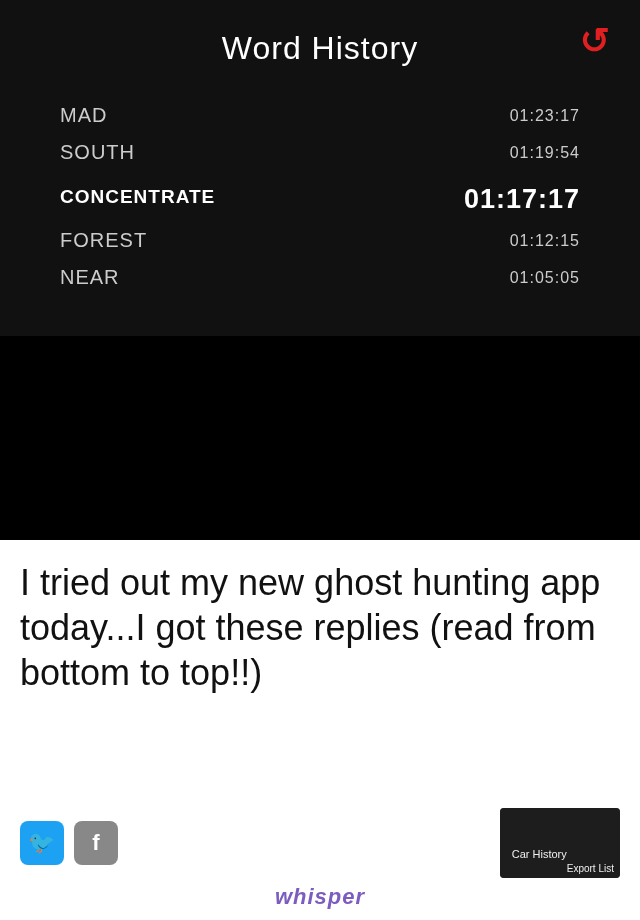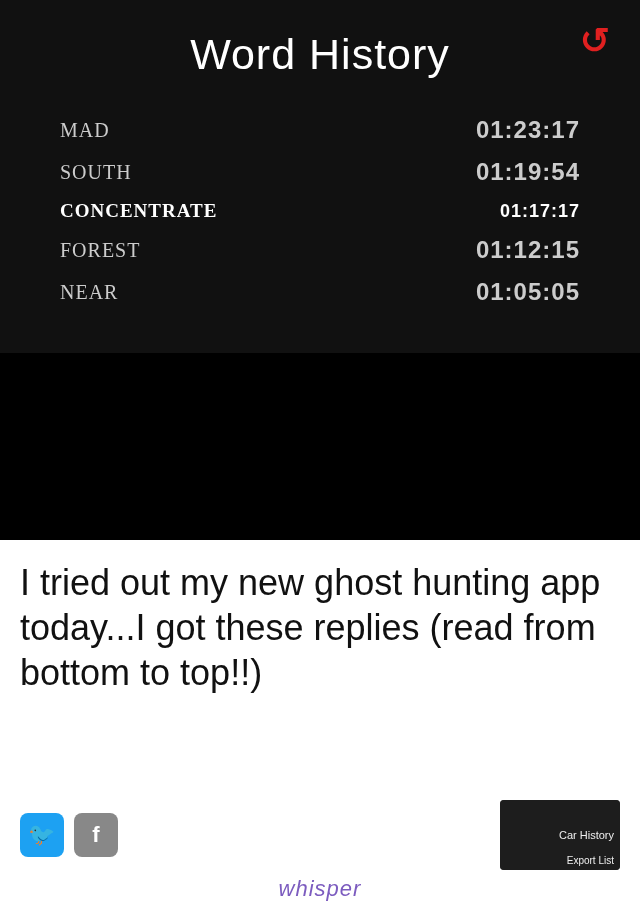--- a/index.html
+++ b/index.html
@@ -20,21 +20,21 @@
     .top-section {
       background: #111;
       width: 100%;
       padding: 30px 60px 40px 60px;
       position: relative;
     }
 
     .word-history-title {
       text-align: center;
       color: #fff;
-      font-size: 43px;
+      font-size: 32px;
       font-weight: 300;
       margin-bottom: 30px;
       letter-spacing: 1px;
     }
 
     .reset-icon {
       position: absolute;
       top: 20px;
       right: 30px;
       color: #e02020;
@@ -52,50 +52,51 @@
       justify-content: space-between;
       align-items: center;
       padding: 7px 0;
     }
 
     .word-name {
       color: #ccc;
       font-size: 20px;
       font-weight: 400;
       letter-spacing: 1px;
-      font-family: Liberation Serif, serif;
+      font-family: Liberation Sans, sans-serif;
     }
 
     .word-time {
       color: #ccc;
-      font-size: 24px;
-      font-weight: 700;
+      font-size: 16px;
+      font-weight: 400;
       letter-spacing: 1px;
       font-family: Arial, sans-serif;
     }
 
     .word-name.highlight {
       color: #fff;
       font-size: 19px;
       font-weight: bold;
     }
 
     .word-time.highlight {
       color: #fff;
-      font-size: 18px;
-      font-weight: bold;
+      font-size: 27px;
+      font-weight: bold;
+      margin-top: 6px;
     }
 
     .bottom-section {
       background: #fff;
       width: 100%;
       position: absolute;
       bottom: 0;
       left: 0;
-      padding: 20px 20px 18px 20px;
+      padding: 20px 20px 10px 20px;
       min-height: 380px;
       display: flex;
       flex-direction: column;
       justify-content: space-between;
     }
 
     .caption-text {
       font-size: 36px;
       font-weight: 400;
       color: #111;
@@ -135,21 +136,21 @@
       font-size: 22px;
       font-weight: bold;
     }
 
     .thumbnail {
       width: 120px;
       height: 70px;
       background: #333;
       border-radius: 4px;
       display: flex;
-      flex-direction: column;
+      flex-direction: row;
       align-items: flex-end;
       justify-content: flex-end;
       padding: 4px 6px;
       position: relative;
       overflow: hidden;
     }
 
     .thumbnail-bg {
       position: absolute;
       top: 0; left: 0; right: 0; bottom: 0;
@@ -172,21 +173,21 @@
       color: #eee;
       font-size: 10px;
     }
 
     .whisper-logo {
       text-align: center;
       margin-top: 6px;
       font-size: 22px;
       color: #7c5cbf;
       font-style: italic;
-      font-weight: normal;
+      font-weight: bold;
       letter-spacing: 1px;
     }
 
     .icons-row {
       display: flex;
       gap: 10px;
       align-items: center;
     }
   </style>
 </head>

